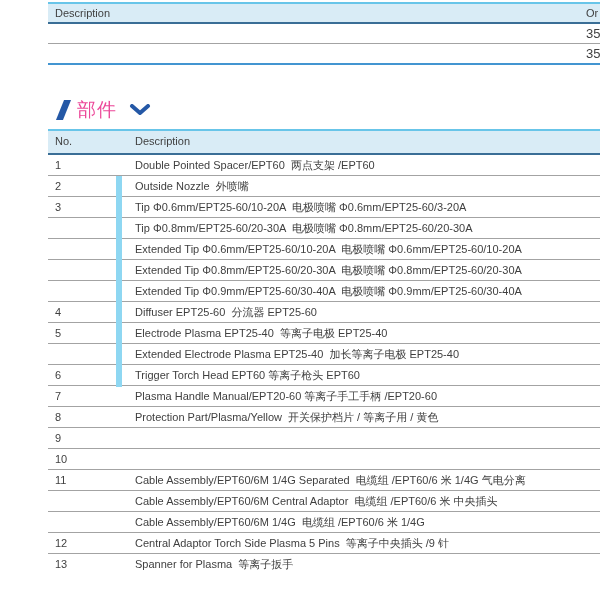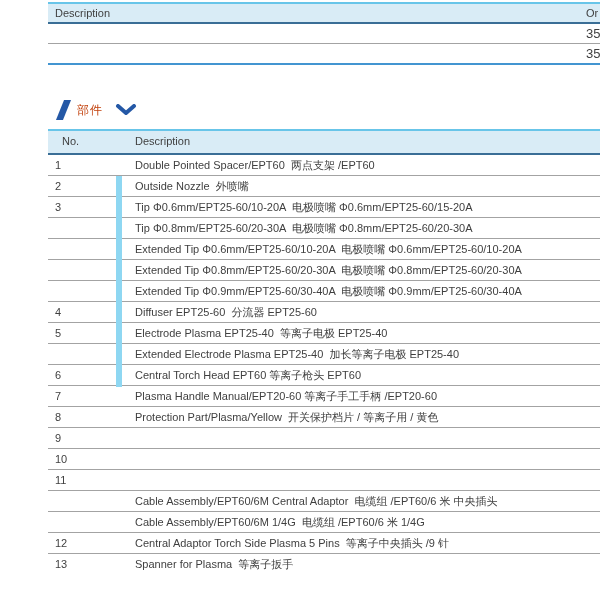--- a/index.html
+++ b/index.html
@@ -30,33 +30,33 @@
 
   
   .section-header {
     position:absolute; left:56px; top:97px; height:26px;
     display:flex; align-items:center;
   }
   .slash-icon {
     width:7px; height:20px; background:#2458a6;
     transform:skewX(-22deg); margin:0 10px 0 4px;
   }
-  .section-label { font-size:12px; color:#c2410c; letter-spacing:1px; }
+  .section-label { font-size:19px; color:#ec4899; letter-spacing:1px; }
   .chevron { margin-left:12px; display:block; cursor:pointer; }
 
   
   .parts-table {
     position:absolute; left:48px; top:129px; width:552px;
     border-top:2px solid #68c5e9;
   }
   .parts-table .phead {
     height:24px; background:#d9ecf6; border-bottom:2px solid #3a6e96;
     position:relative; font-size:11px; line-height:21px;
   }
-  .parts-table .phead .h-no { padding-left:14px; display:inline-block; }
+  .parts-table .phead .h-no { padding-left:7px; display:inline-block; }
   .parts-table .phead .h-desc { position:absolute; left:87px; top:0; }
   .parts-table .prow {
     height:21px; border-bottom:1px solid #a3a3a3; position:relative;
     font-size:11px; line-height:20px; white-space:pre; overflow:hidden;
   }
   .parts-table .prow:last-child { border-bottom:none; }
   .parts-table .cell-no { position:absolute; left:7px; top:0; }
   .parts-table .cell-desc { position:absolute; left:87px; top:0; right:0; overflow:hidden; }
   .group-bar {
     position:absolute; left:68px; top:45px; width:6px; height:211px;
@@ -105,21 +105,21 @@
     <span class="cell-desc">Double Pointed Spacer/EPT60  两点支架 /EPT60</span>
   </div>
 
   <div class="prow">
     <span class="cell-no">2</span>
     <span class="cell-desc">Outside Nozzle  外喷嘴</span>
   </div>
 
   <div class="prow">
     <span class="cell-no">3</span>
-    <span class="cell-desc">Tip Φ0.6mm/EPT25-60/10-20A  电极喷嘴 Φ0.6mm/EPT25-60/15-20A</span>
+    <span class="cell-desc">Tip Φ0.6mm/EPT25-60/10-20A  电极喷嘴 Φ0.6mm/EPT25-60/3-20A</span>
   </div>
 
   <div class="prow">
     <span class="cell-no"></span>
     <span class="cell-desc">Tip Φ0.8mm/EPT25-60/20-30A  电极喷嘴 Φ0.8mm/EPT25-60/20-30A</span>
   </div>
 
 
   <div class="prow">
     <span class="cell-no"></span>
@@ -146,21 +146,21 @@
     <span class="cell-desc">Electrode Plasma EPT25-40  等离子电极 EPT25-40</span>
   </div>
 
   <div class="prow">
     <span class="cell-no"></span>
     <span class="cell-desc">Extended Electrode Plasma EPT25-40  加长等离子电极 EPT25-40</span>
   </div>
 
   <div class="prow">
     <span class="cell-no">6</span>
-    <span class="cell-desc">Central Torch Head EPT60 等离子枪头 EPT60</span>
+    <span class="cell-desc">Trigger Torch Head EPT60 等离子枪头 EPT60</span>
   </div>
 
   <div class="prow">
     <span class="cell-no">7</span>
     <span class="cell-desc">Plasma Handle Manual/EPT20-60 等离子手工手柄 /EPT20-60</span>
   </div>
 
   <div class="prow">
     <span class="cell-no">8</span>
     <span class="cell-desc">Protection Part/Plasma/Yellow  开关保护档片 / 等离子用 / 黄色</span>
@@ -169,20 +169,21 @@
   <div class="prow">
     <span class="cell-no">9</span>
   </div>
 
   <div class="prow">
     <span class="cell-no">10</span>
   </div>
 
   <div class="prow">
     <span class="cell-no">11</span>
+    <span class="cell-desc">Cable Assembly/EPT60/6M 1/4G Separated  电缆组 /EPT60/6 米 1/4G 气电分离</span>
   </div>
 
   <div class="prow">
     <span class="cell-no"></span>
     <span class="cell-desc">Cable Assembly/EPT60/6M Central Adaptor  电缆组 /EPT60/6 米 中央插头</span>
   </div>
 
   <div class="prow">
     <span class="cell-no"></span>
     <span class="cell-desc">Cable Assembly/EPT60/6M 1/4G  电缆组 /EPT60/6 米 1/4G</span>

